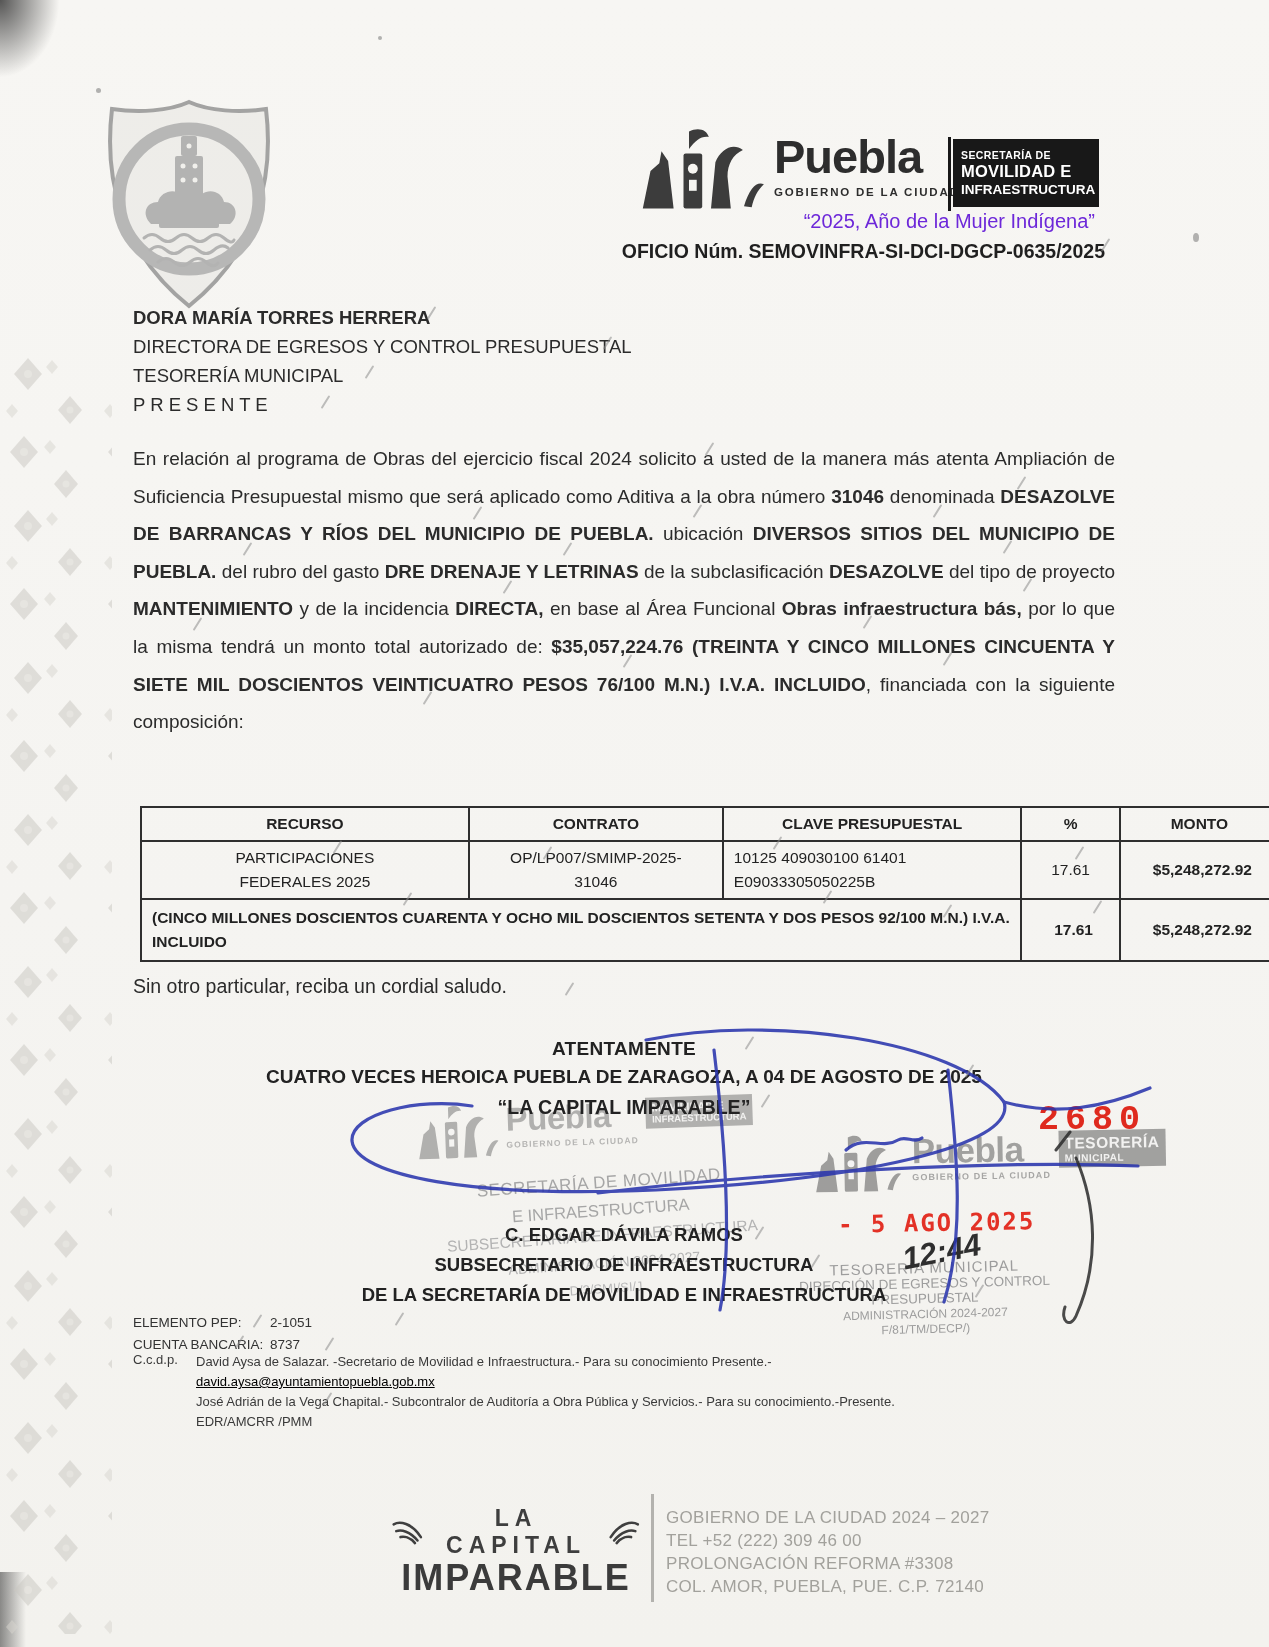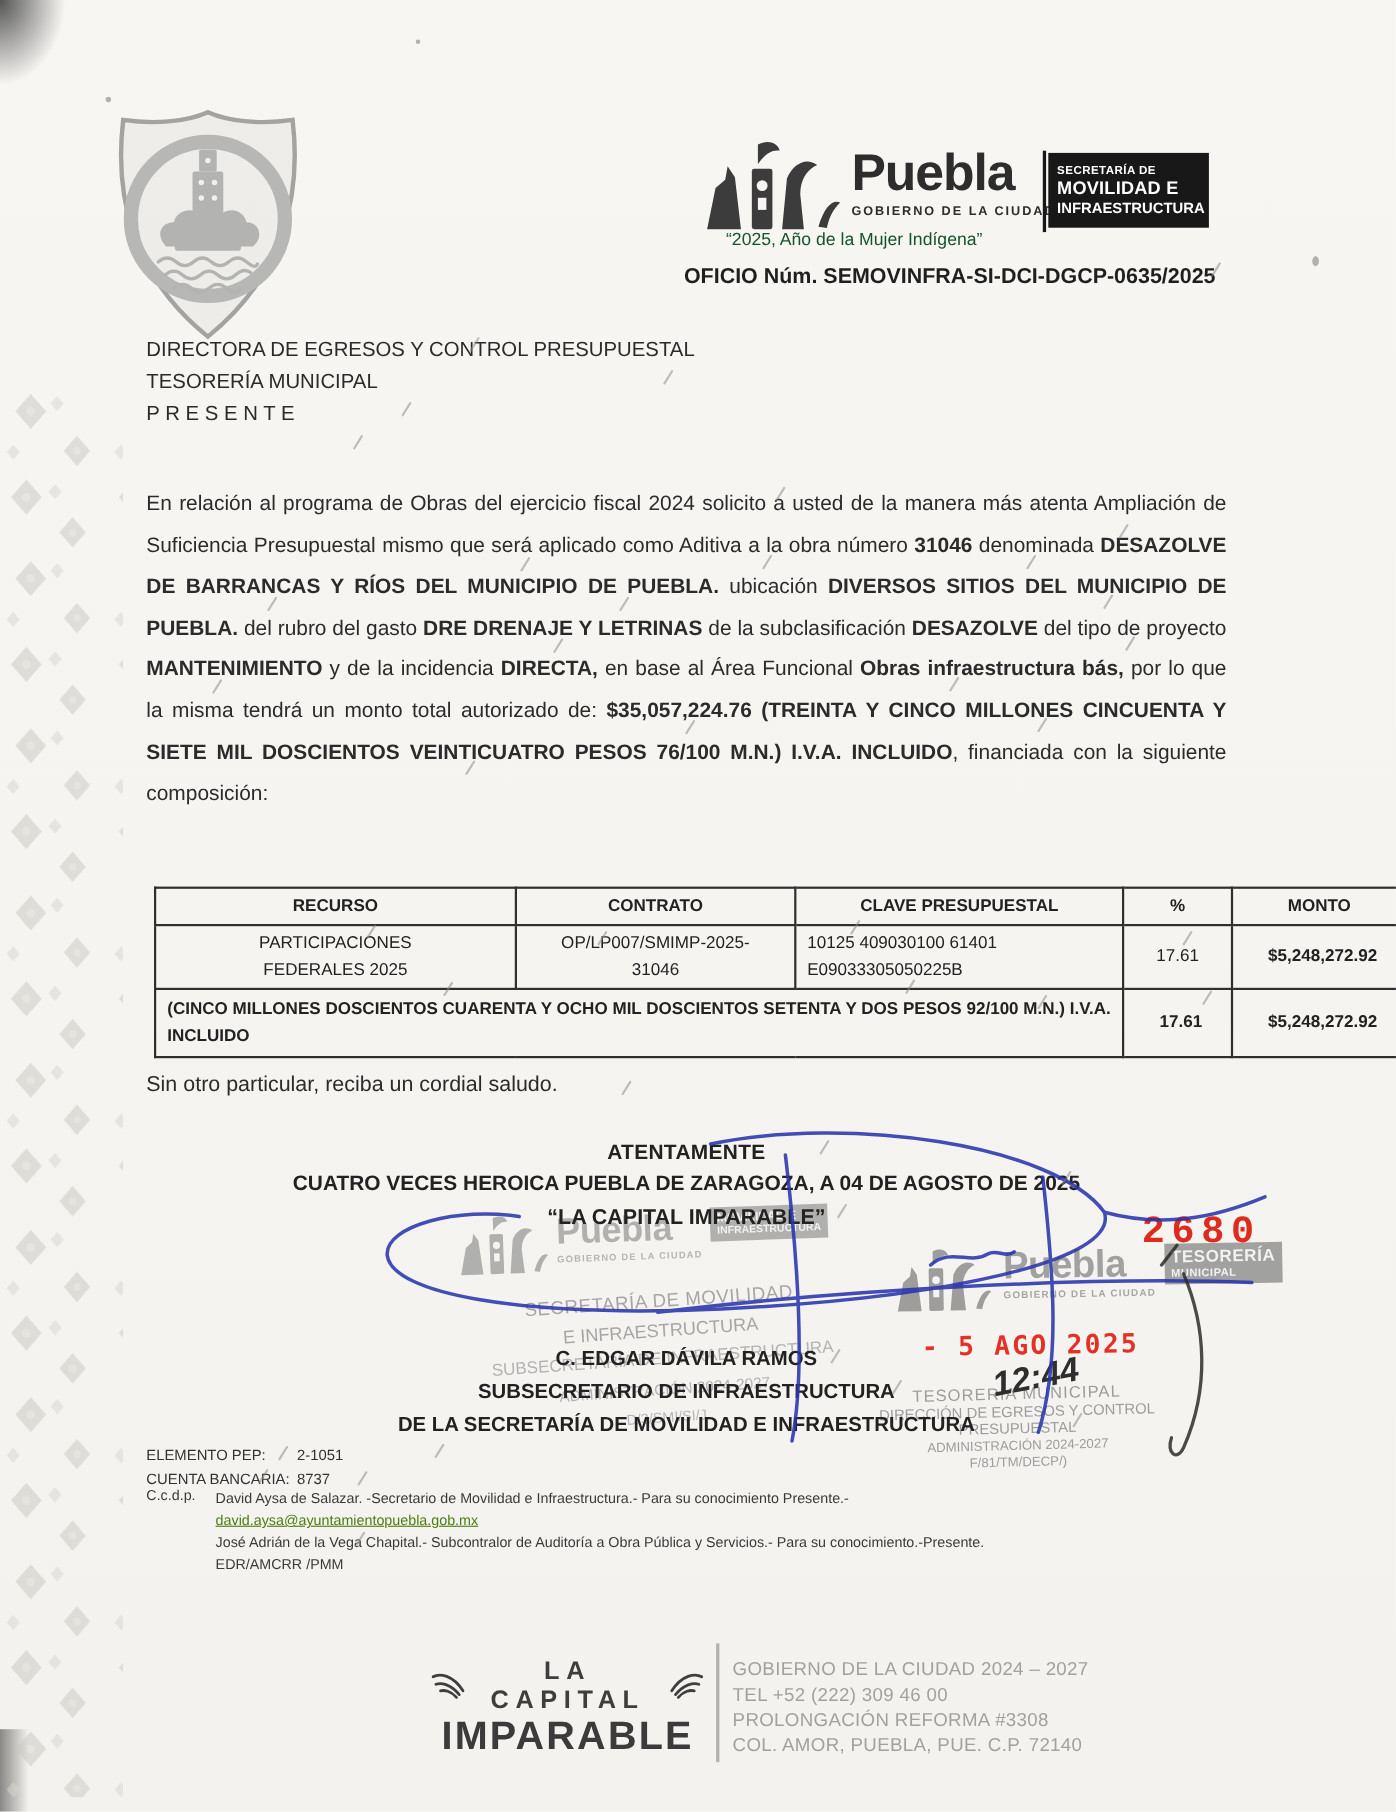--- a/index.html
+++ b/index.html
@@ -26,21 +26,21 @@
     transform:rotate(-58deg); opacity:.55; border-radius:1px; z-index:7; }
 
   
   #brand-word { font-size:47px; font-weight:700; color:#2d2d2d; letter-spacing:-1px; line-height:48px; }
   #brand-sub  { font-size:11.5px; font-weight:700; letter-spacing:1.8px; color:#2d2d2d; margin-top:5px; }
   #brand-badge { background:#181818; color:#fff; padding:10px 8px; width:146px; }
   #brand-badge .bl1 { font-size:10.5px; font-weight:700; letter-spacing:.4px; }
   #brand-badge .bl2 { font-size:16.5px; font-weight:700; letter-spacing:.2px; margin-top:1px; }
   #brand-badge .bl3 { font-size:13.5px; font-weight:700; margin-top:1px; }
 
-  #motto { left:660px; top:210px; width:435px; text-align:left; font-size:16px; color:#14532d; }
+  #motto { left:660px; top:210px; width:435px; text-align:right; font-size:20px; color:#6d28d9; }
   #oficio { left:460px; top:240px; width:645px; text-align:right; font-size:19.5px; font-weight:700; color:#1f1f1f; }
 
   
   #recipient { left:133px; top:303px; font-size:18.5px; line-height:29px; color:#2b2b2b; }
   #recipient .name { font-weight:700; }
 
   
   #body-par { left:133px; top:440px; width:982px; font-size:19px; line-height:37.6px;
     text-align:justify; color:#2b2b2b; }
 
@@ -97,21 +97,21 @@
   #ghost-right { left:763px; top:1260px; width:324px; transform:rotate(-1.5deg); line-height:15.5px; color:#9d9d9d; }
   #ghost-right .g1 { font-size:15px; letter-spacing:1px; }
   #ghost-right .g2, #ghost-right .g3 { font-size:13.5px; }
   #ghost-right .g4, #ghost-right .g5 { font-size:12px; }
 
   
   #admin { left:133px; top:1312px; font-size:13.5px; line-height:22px; color:#333; }
   #admin .row { display:grid; grid-template-columns:137px auto; }
   #ccdp-label { left:133px; top:1352px; font-size:13px; color:#3a3a3a; }
   #ccdp-lines { left:196px; top:1352px; width:810px; font-size:13px; line-height:20px; color:#3a3a3a; }
-  #ccdp-lines .email { text-decoration:underline; color:#4d7c0f; }
+  #ccdp-lines .email { text-decoration:underline; color:#000000; }
 
   
   #cap-logo { left:392px; top:1505px; width:248px; text-align:center; color:#3e3e3e; }
   #cap-line1 { display:flex; align-items:center; justify-content:center; gap:6px;
     font-size:23px; font-weight:700; letter-spacing:6px; }
   #cap-line2 { font-size:36px; font-weight:700; letter-spacing:2px; margin-top:-2px; color:#3b3b3b; }
   #footer-divider { left:651px; top:1494px; width:2.5px; height:108px; background:#b3b2ae; }
   #footer-contact { left:666px; top:1506px; font-size:17px; line-height:23px; color:#a2a19c; letter-spacing:.3px; }
 
   svg { display:block; }
@@ -205,20 +205,21 @@
 <div class="abs" style="left:948px;top:137px;width:3px;height:74px;background:#181818;"></div>
 <div class="abs" id="brand-badge" style="left:953px;top:139px;">
   <div class="bl1">SECRETARÍA DE</div>
   <div class="bl2">MOVILIDAD E</div>
   <div class="bl3">INFRAESTRUCTURA</div>
 </div>
 <div class="abs" id="motto">“2025, Año de la Mujer Indígena”</div>
 <div class="abs" id="oficio">OFICIO Núm. SEMOVINFRA-SI-DCI-DGCP-0635/2025</div>
 
 <div class="abs" id="recipient">
+  <div class="name">DORA MARÍA TORRES HERRERA</div>
   <div>DIRECTORA DE EGRESOS Y CONTROL PRESUPUESTAL</div>
   <div>TESORERÍA MUNICIPAL</div>
   <div>P R E S E N T E</div>
 </div>
 
 <p class="abs" id="body-par"><span>En relación al programa de Obras del ejercicio fiscal 2024 solicito a usted de la manera más atenta Ampliación de Suficiencia Presupuestal mismo que será aplicado como Aditiva a la obra número </span><span class="b">31046</span><span> denominada </span><span class="b">DESAZOLVE DE BARRANCAS Y RÍOS DEL MUNICIPIO DE PUEBLA.</span><span> ubicación </span><span class="b">DIVERSOS SITIOS DEL MUNICIPIO DE PUEBLA.</span><span> del rubro del gasto </span><span class="b">DRE DRENAJE Y LETRINAS</span><span> de la subclasificación </span><span class="b">DESAZOLVE</span><span> del tipo de proyecto </span><span class="b">MANTENIMIENTO</span><span> y de la incidencia </span><span class="b">DIRECTA,</span><span> en base al Área Funcional </span><span class="b">Obras infraestructura bás,</span><span> por lo que la misma tendrá un monto total autorizado de: </span><span class="b">$35,057,224.76 (TREINTA Y CINCO MILLONES CINCUENTA Y SIETE MIL DOSCIENTOS VEINTICUATRO PESOS 76/100 M.N.) I.V.A. INCLUIDO</span><span>, financiada con la siguiente composición:</span></p>
 
 <table class="abs" id="fin-table">
   <colgroup>
     <col style="width:280px">

